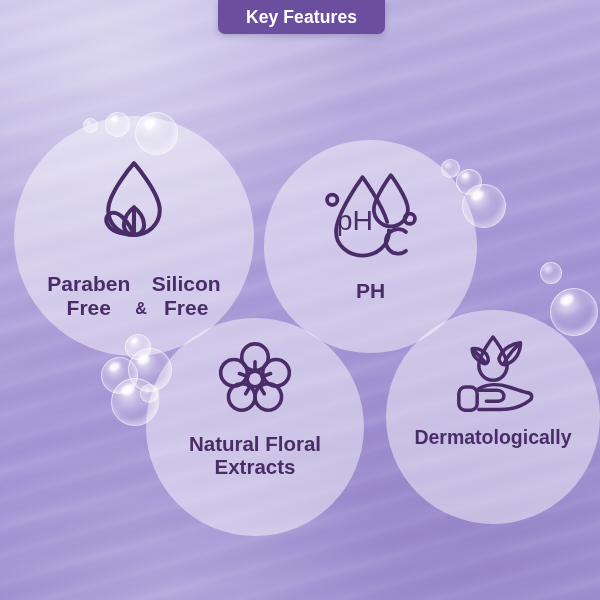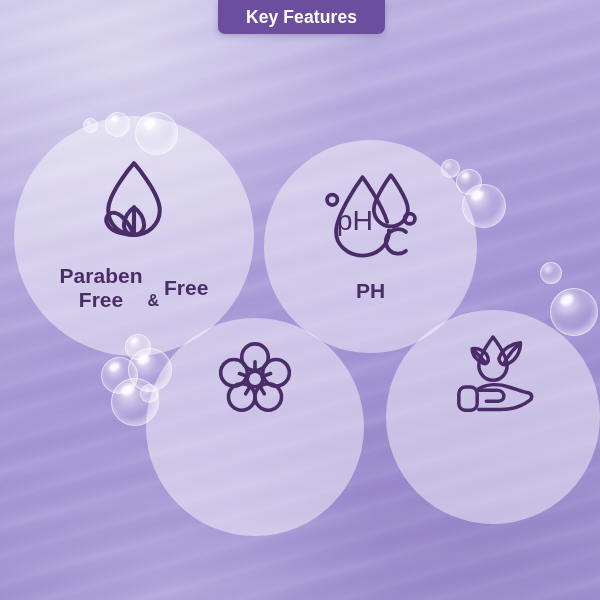--- a/index.html
+++ b/index.html
@@ -119,21 +119,21 @@
   
   #circle-paraben {
     left: 14px; top: 116px;
     width: 240px; height: 240px;
   }
   #circle-paraben .icon-wrap { margin-top: 38px; }
   #circle-paraben .dual-label {
     display: flex;
     align-items: center;
     justify-content: space-between;
-    margin-top: 18px;
+    margin-top: 26px;
     gap: 5px;
   }
   #circle-paraben .dual-label .col {
     color: #4a2d68;
     font-weight: bold;
     font-size: 21px;
     text-align: center;
     line-height: 1.16;
   }
   #circle-paraben .dual-label .amp {
@@ -219,20 +219,21 @@
         <path d="M50 88 C40 88 28 85 23 79 C18 73 19 66 26 64 C34 62 45 75 50 88 Z"></path>
       </svg>
     </div>
     <div class="dual-label">
       <div class="col">
         <div>Paraben</div>
         <div>Free</div>
       </div>
       <div class="amp">&amp;</div>
       <div class="col">
+        <div>Silicon</div>
         <div>Free</div>
       </div>
     </div>
   </div>
 
   <div class="circle" id="circle-ph">
     <div class="icon-wrap">
       <svg class="svg-icon" width="104" height="104" viewBox="0 0 110 110" fill="none" stroke="#4a2d68" stroke-width="4" stroke-linecap="round" stroke-linejoin="round">
 
         <path d="M46 16 C46 16 18 54 18 74 C18 88 31 99 46 99 C61 99 74 88 74 74 C74 54 46 16 46 16 Z" stroke-dasharray="150 9 60 9 120"></path>
@@ -261,20 +262,24 @@
         <circle cx="33" cy="73" r="17"></circle>
         <circle cx="23" cy="42" r="17"></circle>
         <circle cx="50" cy="50" r="10"></circle>
         <path d="M50 40 L50 28"></path>
         <path d="M59 47 L70 43"></path>
         <path d="M56 59 L62 69"></path>
         <path d="M44 59 L38 69"></path>
         <path d="M41 47 L30 43"></path>
       </svg>
     </div>
+    <div class="label">
+      <div>Natural Floral</div>
+      <div>Extracts</div>
+    </div>
   </div>
 
   <div class="circle" id="circle-derm">
     <div class="icon-wrap">
       <svg class="svg-icon" width="92" height="80" viewBox="0 0 110 96" fill="none" stroke="#4a2d68" stroke-width="4.2" stroke-linecap="round" stroke-linejoin="round">
 
         <path d="M55 6 C55 6 38 28 38 40 C38 50 45.6 58 55 58 C64.4 58 72 50 72 40 C72 28 55 6 55 6 Z"></path>
 
         <path d="M62 32 C66 20 78 14 88 13 C88 24 82 36 70 39 C66 40 63 37 62 32 Z"></path>
         <path d="M86 15 C78 22 72 30 68 38"></path>
@@ -282,20 +287,21 @@
         <path d="M44 38 C36 35 30 28 30 20 C38 19 47 23 49 31 C50 35 48 39 44 38 Z"></path>
         <path d="M31 21 C37 27 42 32 46 37"></path>
 
         <path d="M38 70 C46 70 53 70 60 70 C66 70 68 74 68 77 C68 80 66 83 61 83 L47 83"></path>
         <path d="M38 68 C48 62 62 62 74 66 C84 69 92 72 97 73 C102 74 103 79 99 82 C90 89 76 93 64 93 L38 93"></path>
 
         <rect x="14" y="66" width="22" height="28" rx="8"></rect>
       </svg>
     </div>
     <div class="label">
+      <div>Dermatologically</div>
     </div>
   </div>
 
   <div class="bubble nohl" style="left:83px; top:118px; width:13px; height:13px;"></div>
   <div class="bubble" style="left:105px; top:112px; width:23px; height:23px;"></div>
   <div class="bubble" style="left:135px; top:112px; width:41px; height:41px;"></div>
 
   <div class="bubble nohl" style="left:441px; top:159px; width:17px; height:17px;"></div>
   <div class="bubble" style="left:456px; top:169px; width:24px; height:24px;"></div>
   <div class="bubble" style="left:462px; top:184px; width:42px; height:42px;"></div>

